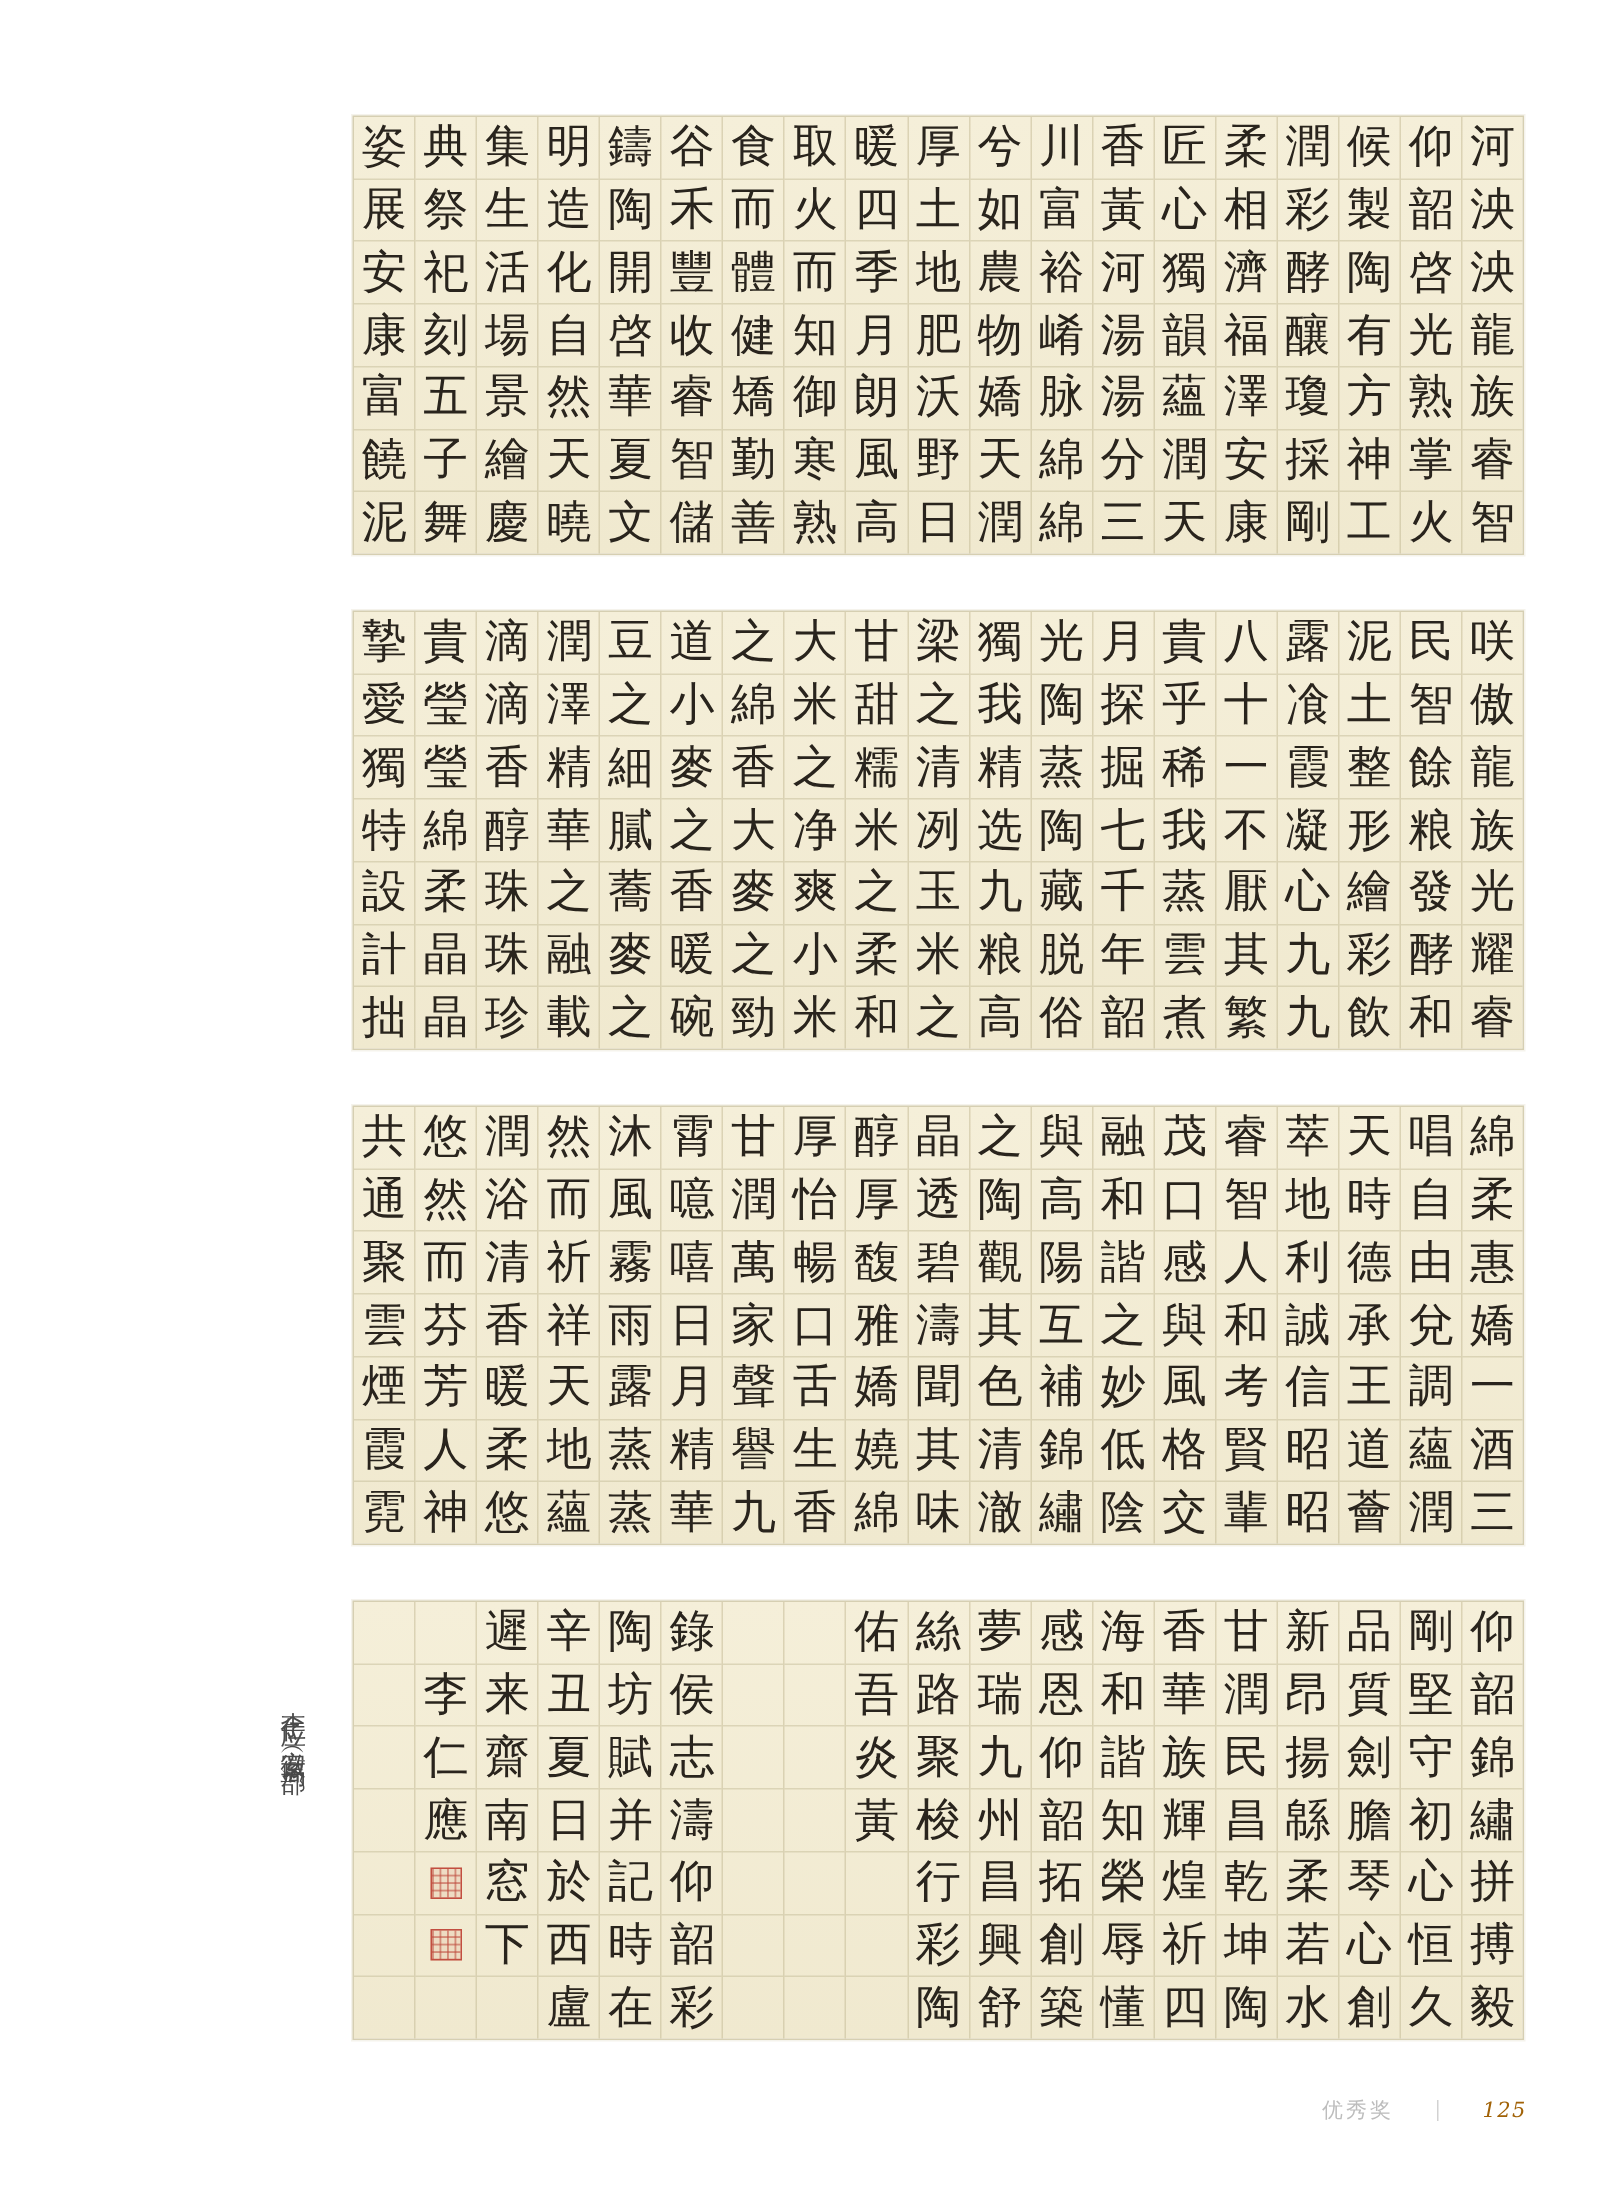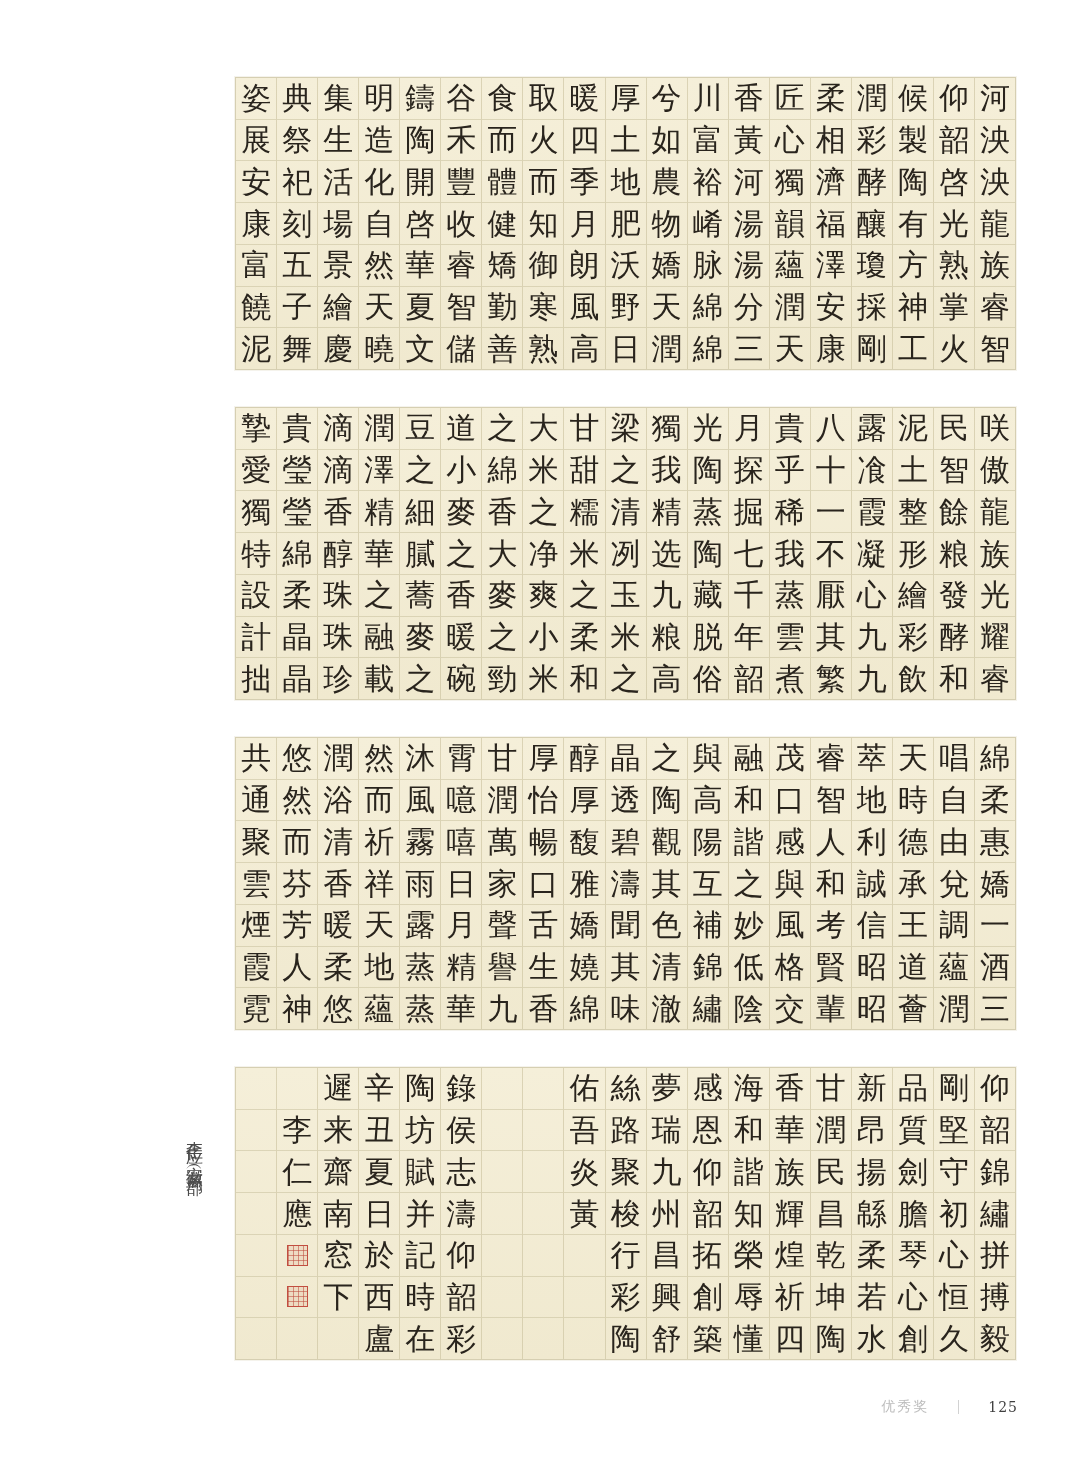--- a/index.html
+++ b/index.html
@@ -24,21 +24,21 @@
           rgba(205,90,70,.10);}
   .caption{position:absolute;left:184px;top:1128px;height:260px;
            writing-mode:vertical-rl;text-orientation:upright;
            color:#4a4a4a;font-size:17px;letter-spacing:3px;
            font-family:"DejaVu Serif", serif;}
   .caption .gap{margin-inline-start:16px;}
   .footer{position:absolute;top:1398px;right:62px;display:flex;align-items:center;gap:29px;
           color:#bdbdbd;font-size:14px;letter-spacing:2px;
           font-family:"DejaVu Serif", serif;}
   .footer .divider{width:1px;height:14px;background:#d2d2d2;}
-  .footer .pagenum{letter-spacing:1px;color:#404040;}
+  .footer .pagenum{letter-spacing:1px;color:#a16207;font-style:italic;}
 </style>
 </head>
 <body>
 
 <div class="page">
 
   <div id="panels-host">
       <div class="panel" style="top: 77px;">
         <div class="col">
           <div class="cell">河</div>

